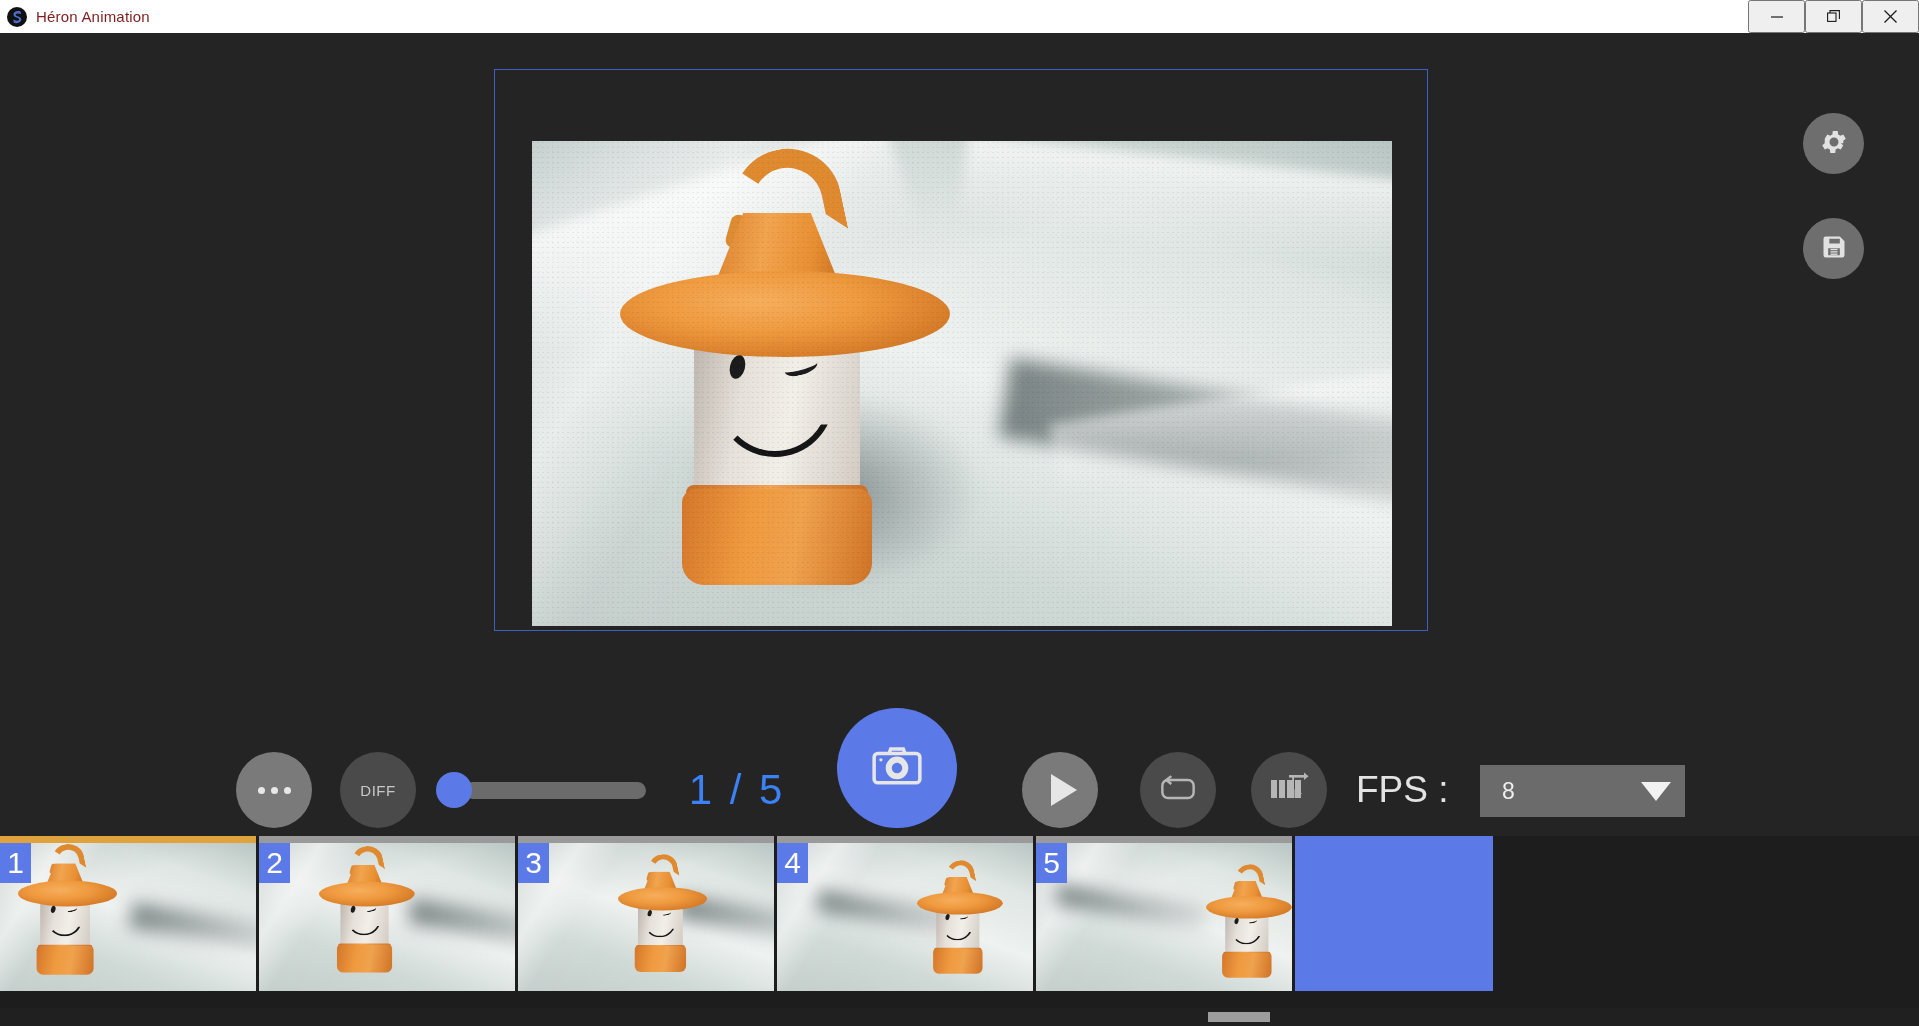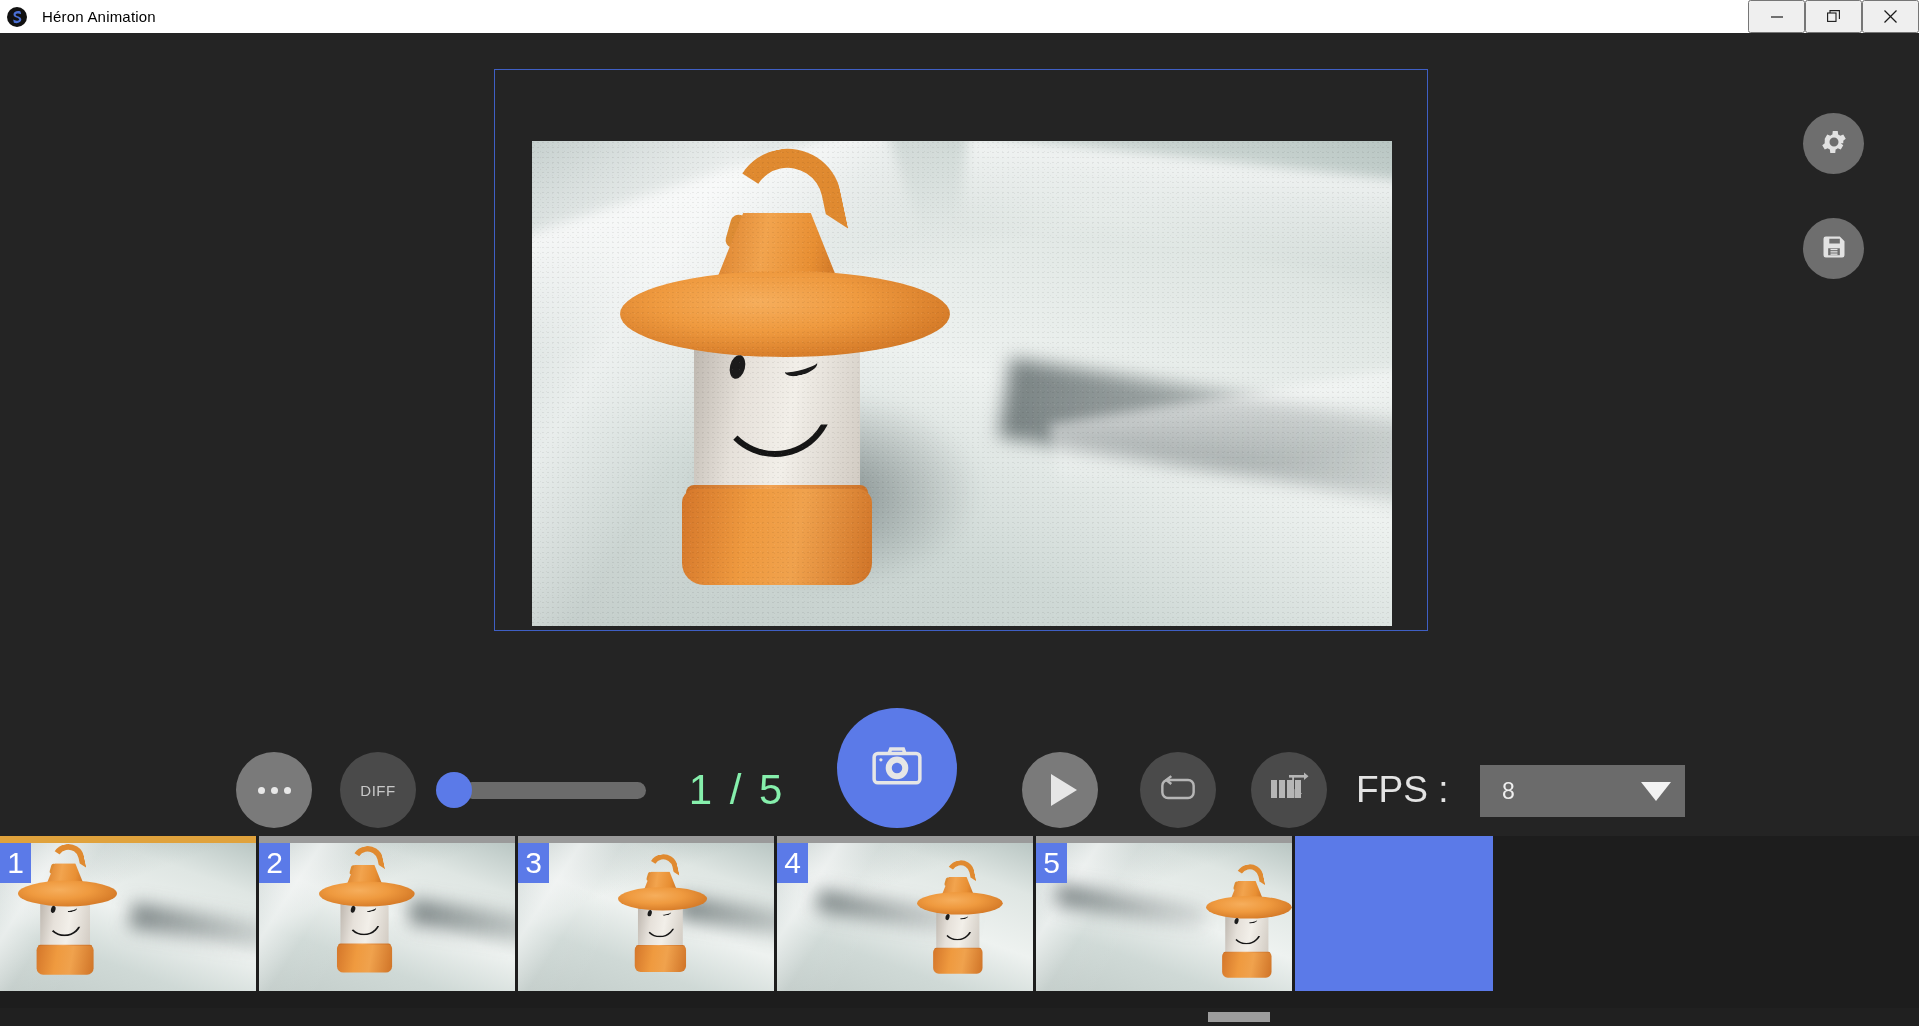--- a/index.html
+++ b/index.html
@@ -12,22 +12,22 @@
 
   
   .titlebar {
     position: absolute; top: 0; left: 0;
     width: 1919px; height: 33px;
     background: #ffffff;
     display: flex; align-items: center;
   }
   .tb-logo { width: 22px; height: 22px; margin-left: 6px; flex: none; }
   .tb-title {
-    margin-left: 14px;
-    font-size: 15px; color: #000000;
+    margin-left: 8px;
+    font-size: 15px; color: #7f1d1d;
     letter-spacing: .2px;
     font-family: "Liberation Sans", sans-serif;
   }
   .tb-spacer { flex: 1; }
   .tb-btn {
     width: 57px; height: 33px;
     display: flex; align-items: center; justify-content: center;
     flex: none;
   }
   .tb-btn svg { display: block; }
@@ -198,21 +198,21 @@
   }
   .slider-knob {
     position: absolute; left: 0px; top: 2px;
     width: 36px; height: 36px; border-radius: 50%;
     background: #5b7ae8; cursor: pointer;
   }
 
   .counter {
     position: absolute; left: 672px; top: 752px;
     width: 130px; text-align: center;
-    font-size: 42px; color: #86efac; letter-spacing: 3px;
+    font-size: 42px; color: #3b82f6; letter-spacing: 3px;
     line-height: 76px;
   }
 
   .btn-capture {
     position: absolute; left: 837px; top: 708px;
     width: 120px; height: 120px;
     background: #5b7ae8;
   }
 
   .btn-play  { position: absolute; left: 1022px; top: 752px; }

